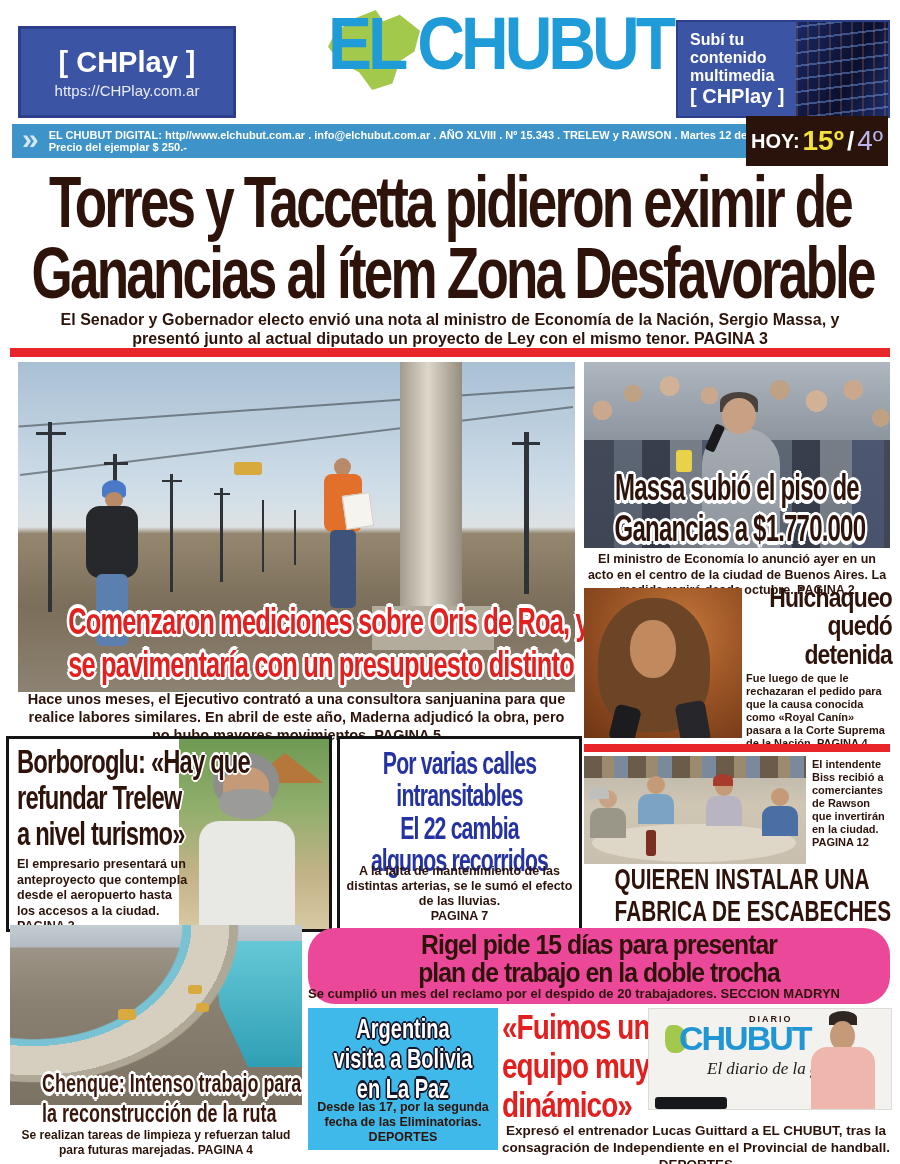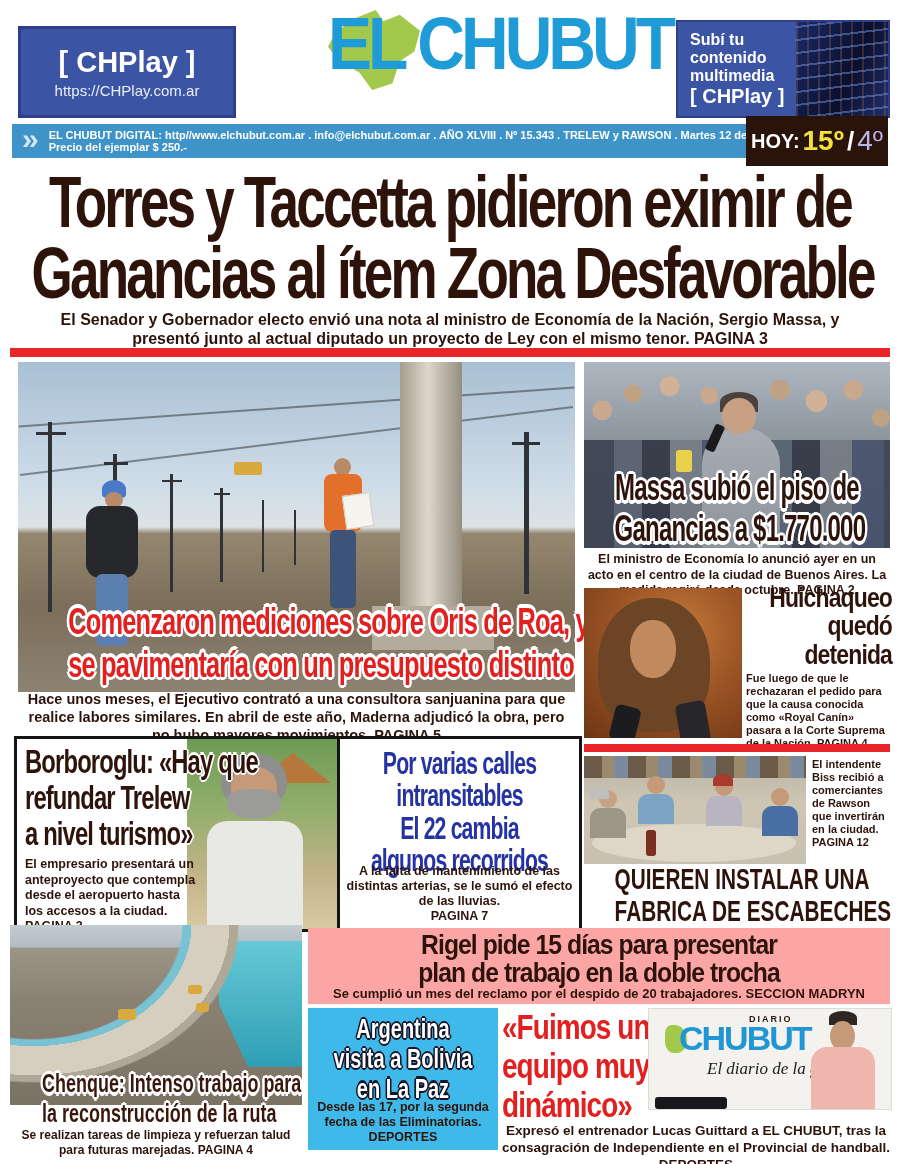--- a/index.html
+++ b/index.html
@@ -68,21 +68,21 @@
   .vest-body{position:absolute;left:6px;top:16px;width:38px;height:58px;background:#e2702a;border-radius:8px;}
   .vest-paper{position:absolute;left:26px;top:36px;width:26px;height:32px;background:#f5f4ee;transform:rotate(-8deg);border:1px solid #cfccc2;}
   .vest-legs{position:absolute;left:12px;top:72px;width:26px;height:78px;background:#3d5377;border-radius:5px;}
   .digger{position:absolute;left:216px;top:100px;width:28px;height:13px;background:#d8a93c;border-radius:3px;}
   .oris-hl{left:18px;top:600px;width:557px;text-align:center;font-size:31px;line-height:36px;letter-spacing:-1px;
       color:#e1201f;font-weight:bold;transform:scale(.82,1.2);transform-origin:top center;}
   .oris-deck{left:18px;top:690px;width:557px;font-size:14.5px;line-height:18px;font-weight:bold;color:#2d140b;text-align:center;}
 
   
   .story-box{border:3px solid #141414;background:#fff;overflow:hidden;}
-  .borbo-box{left:14px;top:736px;width:320px;height:190px;}
+  .borbo-box{left:6px;top:736px;width:320px;height:190px;}
   .borbo-photo{position:absolute;right:0;top:0;width:150px;height:100%;
       background:linear-gradient(180deg,#6f9a53 0%,#8fae6b 35%,#c4b389 72%,#d7c9a2 100%);}
   .borbo-roof{position:absolute;right:6px;top:14px;width:76px;height:30px;background:#b5773a;clip-path:polygon(0 100%,50% 0,100% 100%);}
   .borbo-hair{position:absolute;left:34px;top:14px;width:66px;height:56px;background:#8e8e8c;border-radius:50% 50% 45% 45%;}
   .borbo-face{position:absolute;left:44px;top:28px;width:46px;height:42px;background:#c49a78;border-radius:45%;}
   .borbo-beard{position:absolute;left:40px;top:50px;width:54px;height:30px;background:#9b9b99;border-radius:40% 40% 50% 50%;}
   .borbo-polo{position:absolute;left:20px;top:82px;width:96px;height:108px;background:#e8e8e4;border-radius:20px 20px 0 0;}
   .borbo-hl{position:absolute;left:8px;top:5px;width:304px;font-size:28px;line-height:30px;letter-spacing:-1px;
       transform:scale(.85,1.2);transform-origin:top left;}
   .borbo-body{position:absolute;left:8px;top:118px;width:172px;font-size:12.5px;line-height:15.5px;font-weight:bold;color:#2d140b;}
@@ -133,24 +133,24 @@
   .mtable{position:absolute;left:8px;bottom:2px;width:204px;height:38px;background:#ded6c6;border-radius:50%;}
   .p-head{width:18px;height:18px;border-radius:50%;background:#c49a78;margin:0 auto;}
   .p-body{width:36px;height:30px;border-radius:10px 10px 0 0;}
   .p-hair{position:absolute;top:-4px;left:8px;width:20px;height:12px;border-radius:50% 50% 0 0;}
   .thermos{position:absolute;left:62px;bottom:8px;width:10px;height:26px;background:#7a2f22;border-radius:3px;}
   .meeting-note{left:812px;top:758px;width:80px;font-size:11px;line-height:13px;font-weight:bold;color:#2d140b;}
   .escabeches-hl{left:584px;top:864px;width:306px;text-align:center;font-size:26px;line-height:29px;
       transform:scale(.8,1.1);transform-origin:top center;}
 
   
-  .rigel-banner{left:308px;top:928px;width:582px;height:76px;background:#fca5a5;}
+  .rigel-banner{left:308px;top:928px;width:582px;height:76px;background:#ec4899;border-radius:27px;}
   .rigel-hl{position:absolute;left:0;top:3px;width:100%;text-align:center;font-size:26px;line-height:27px;
       letter-spacing:-1px;transform:scale(.95,1.05);transform-origin:top center;}
-  .rigel-deck{position:absolute;left:0;bottom:3px;width:100%;text-align:center;font-size:13px;line-height:15px;
+  .rigel-deck{position:absolute;left:0;bottom:3px;width:100%;text-align:left;font-size:13px;line-height:15px;
       font-weight:bold;color:#2d140b;}
 
   
   .photo-chenque{left:10px;top:925px;width:292px;height:180px;overflow:hidden;
       background:linear-gradient(180deg,#c3ccd1 0%,#b3bcc2 12%,#9c9486 13%,#8a8172 42%,#7c7263 100%);}
   .sea{position:absolute;right:0;top:16px;width:44%;height:70%;
       background:linear-gradient(180deg,#66c8d6,#2f9fb5);clip-path:polygon(30% 0,100% 0,100% 100%,58% 100%,36% 52%);}
   .road-band{position:absolute;left:-28px;top:0;width:110%;height:100%;
       background:radial-gradient(ellipse 300px 230px at 16% 0%,rgba(0,0,0,0) 148px,#79c2d4 150px 158px,#d6cfc0 158px 196px,#b0a896 196px 204px,rgba(0,0,0,0) 206px);}
   .truck{position:absolute;background:#d8a93c;border-radius:3px;}

